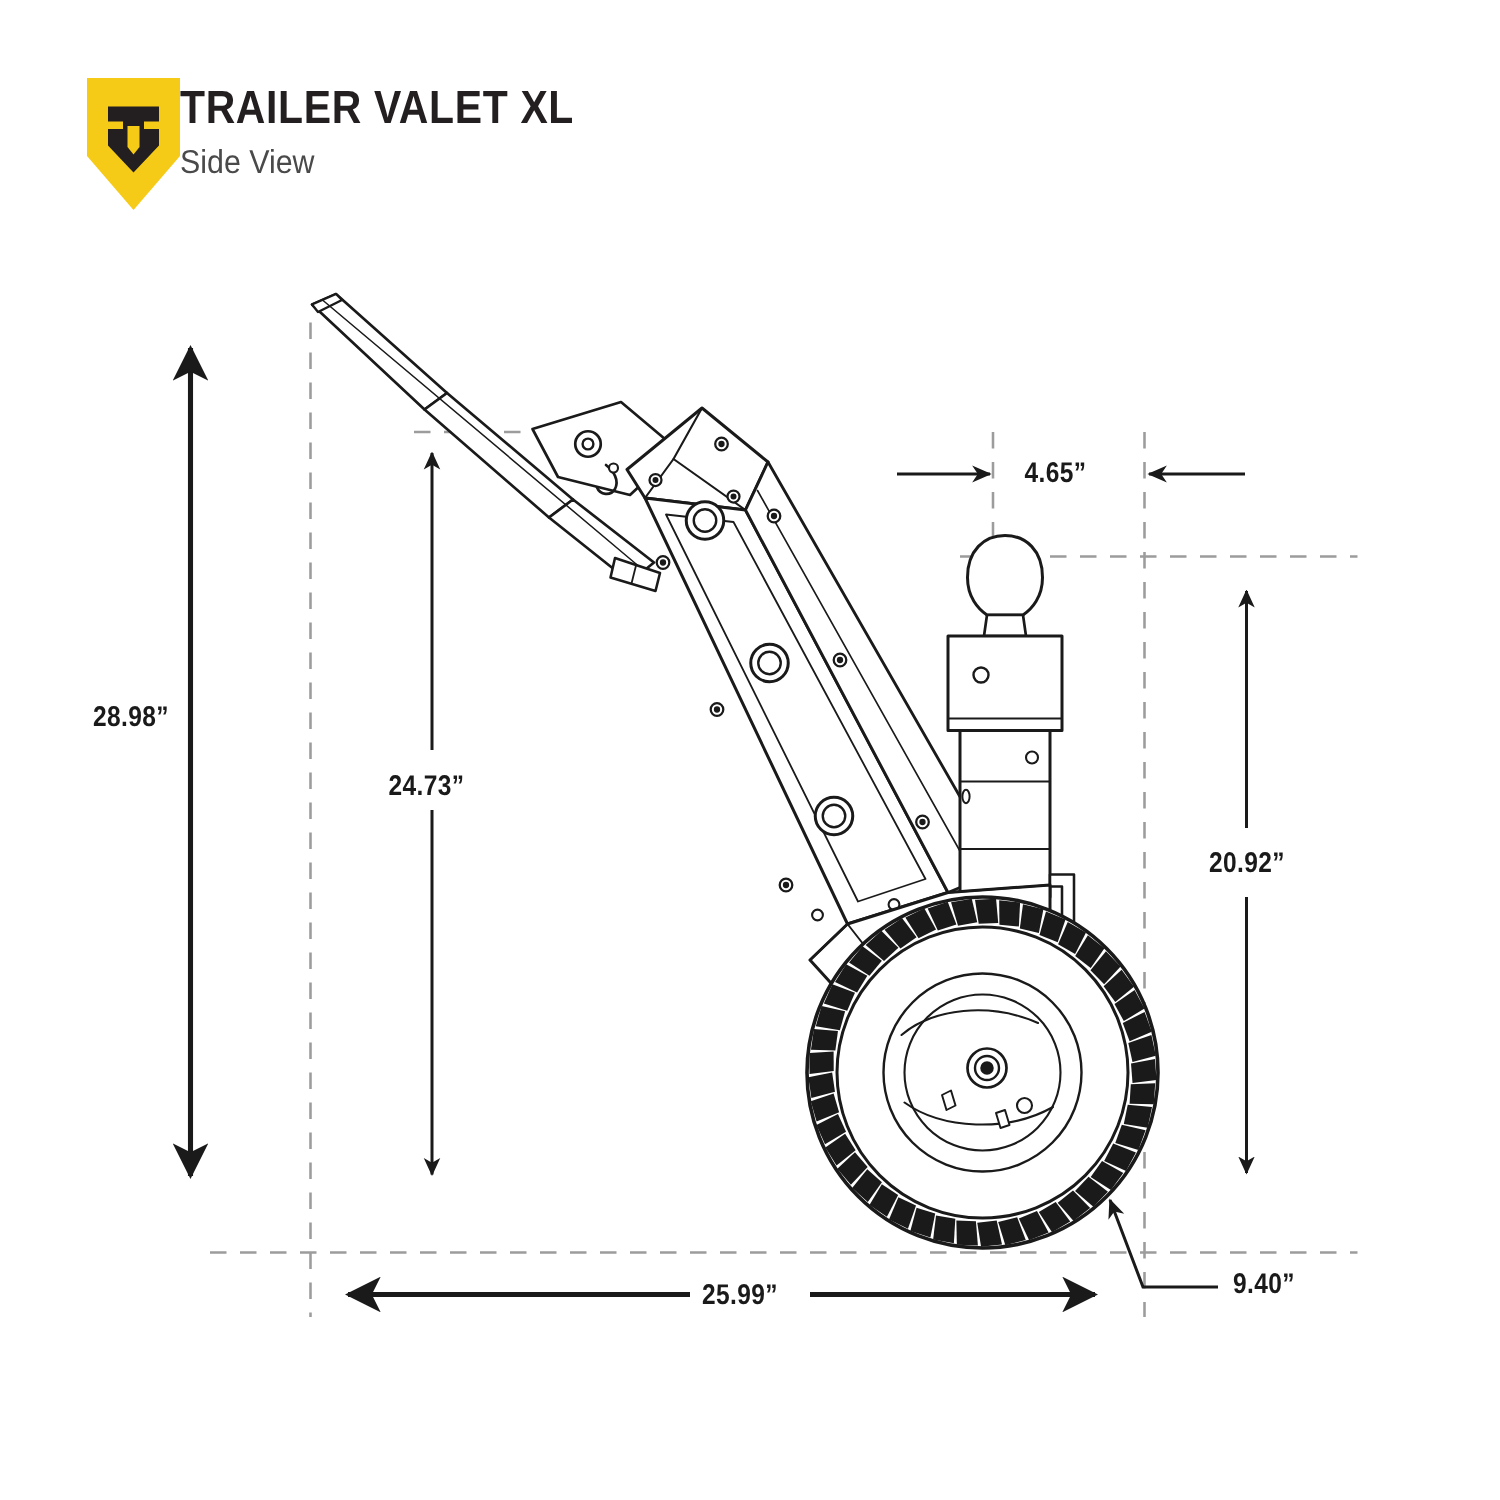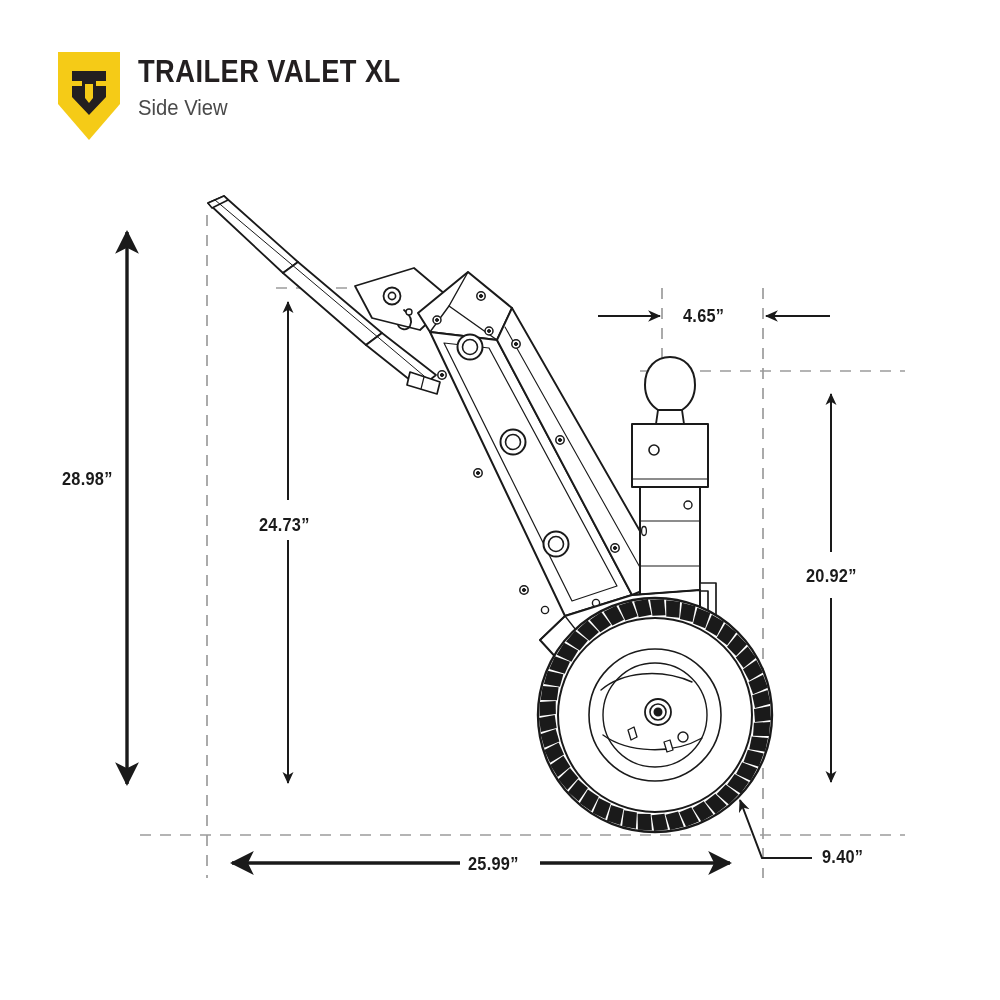--- a/index.html
+++ b/index.html
@@ -17,21 +17,20 @@
     color: #231f20;
   }
 
   
   #header {
     position: absolute;
     left: 58px;
     top: 52px;
     display: flex;
     align-items: flex-start;
-    gap: 18px;
   }
   #logo-shield {
     width: 62px;
     height: 88px;
     flex: 0 0 auto;
     display: block;
   }
   #title-block {
     padding-top: 4px;
   }

